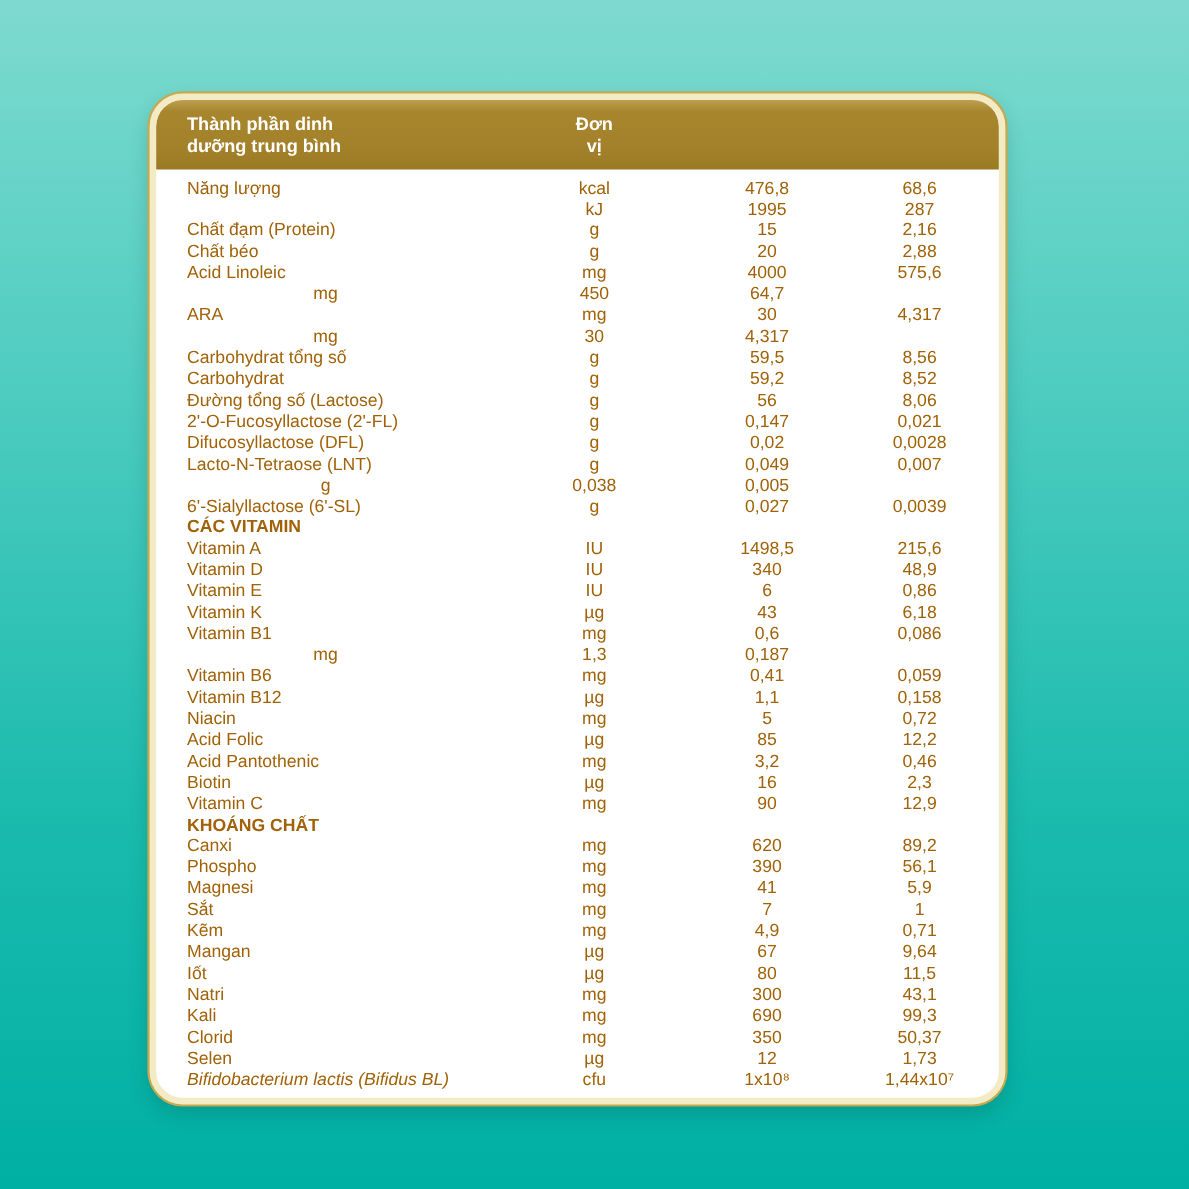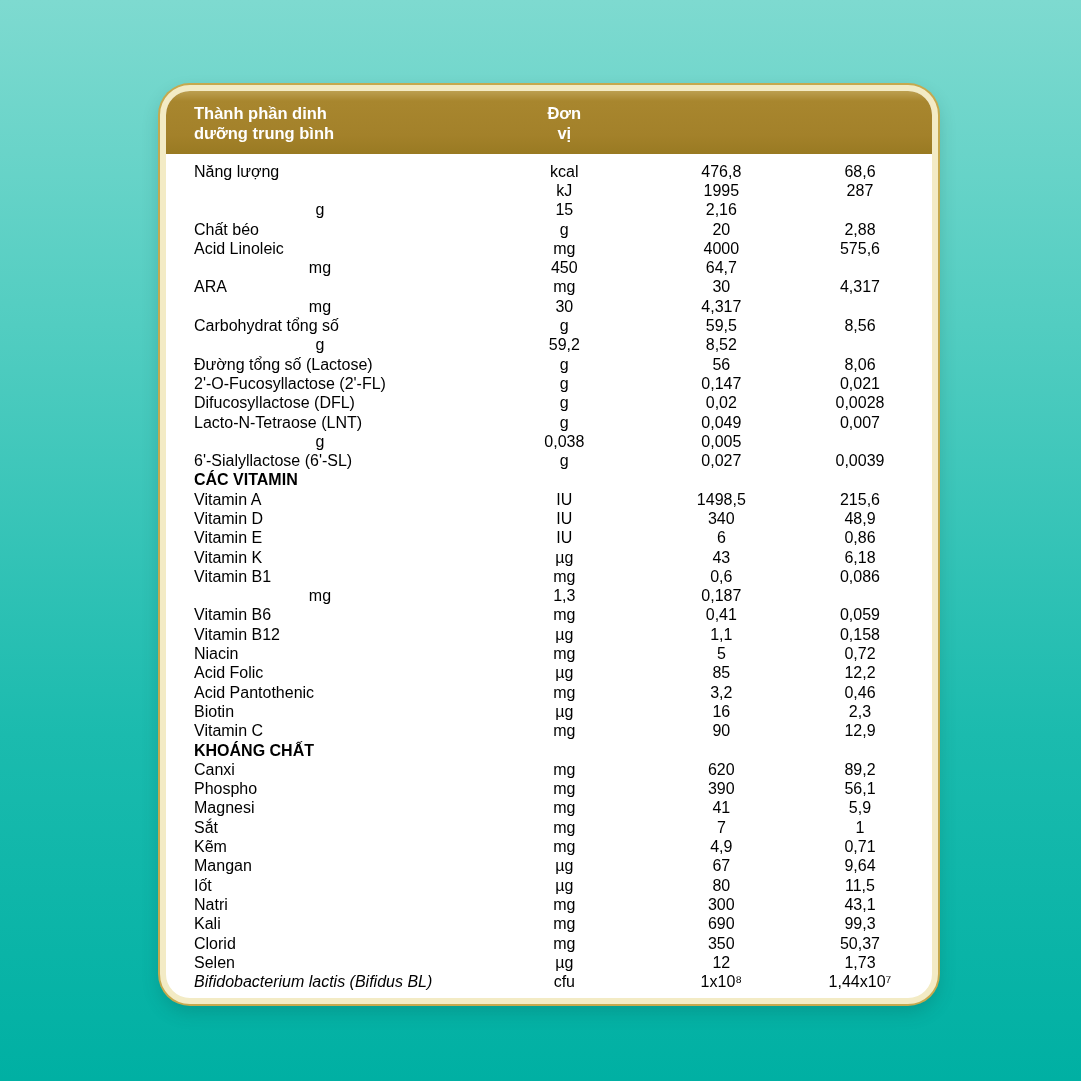--- a/index.html
+++ b/index.html
@@ -5,21 +5,21 @@
   html,body{margin:0;padding:0;}
   body{
     width:1081px;height:1081px;overflow:hidden;
     font-family:"Liberation Sans","DejaVu Sans",sans-serif;
   }
   .stage{
     position:relative;width:1081px;height:1081px;
     background:linear-gradient(180deg,#7edad0 0%,#55cec2 28%,#1bbbae 68%,#00b0a3 100%);
   }
   .card{
-    position:absolute;left:160px;top:85px;width:778px;height:919px;
+    position:absolute;left:136px;top:85px;width:778px;height:919px;
     box-sizing:border-box;
     background:#ffffff;
     border:6px solid #f3ebc5;
     border-radius:30px;
     box-shadow:0 0 0 2px #c6a94e, 0 8px 18px rgba(0,70,64,.22);
   }
   .table-header{
     box-sizing:border-box;
     height:63px;width:100%;
     border-radius:24px 24px 0 0;
@@ -30,21 +30,21 @@
     color:#ffffff;
     font-weight:bold;
     font-size:16.5px;
     line-height:20px;
   }
   .hcell{white-space:pre-line;text-align:center;}
   .hcell.first{text-align:left;padding-left:28px;}
   .rows{
     box-sizing:border-box;
     padding-top:8px;
-    color:#000000;
+    color:#a16207;
     font-size:16px;
   }
   .row{
     display:grid;
     grid-template-columns:40.2% 23.6% 17.4% 18.8%;
     height:19.3px;
     align-items:center;
   }
   .cell{white-space:nowrap;}
   .cell.name{text-align:left;padding-left:28px;}
@@ -70,20 +70,21 @@
           <div class="cell per100g">476,8</div>
           <div class="cell per100ml">68,6</div>
         </div>
         <div class="row item">
           <div class="cell name"></div>
           <div class="cell unit">kJ</div>
           <div class="cell per100g">1995</div>
           <div class="cell per100ml">287</div>
         </div>
         <div class="row item">
+          <div class="cell name">Chất đạm (Protein)</div>
           <div class="cell unit">g</div>
           <div class="cell per100g">15</div>
           <div class="cell per100ml">2,16</div>
         </div>
         <div class="row item">
           <div class="cell name">Chất béo</div>
           <div class="cell unit">g</div>
           <div class="cell per100g">20</div>
           <div class="cell per100ml">2,88</div>
         </div>
@@ -109,20 +110,21 @@
           <div class="cell per100g">30</div>
           <div class="cell per100ml">4,317</div>
         </div>
         <div class="row item">
           <div class="cell name">Carbohydrat tổng số</div>
           <div class="cell unit">g</div>
           <div class="cell per100g">59,5</div>
           <div class="cell per100ml">8,56</div>
         </div>
         <div class="row item">
+          <div class="cell name">Carbohydrat</div>
           <div class="cell unit">g</div>
           <div class="cell per100g">59,2</div>
           <div class="cell per100ml">8,52</div>
         </div>
         <div class="row item">
           <div class="cell name">Đường tổng số (Lactose)</div>
           <div class="cell unit">g</div>
           <div class="cell per100g">56</div>
           <div class="cell per100ml">8,06</div>
         </div>

